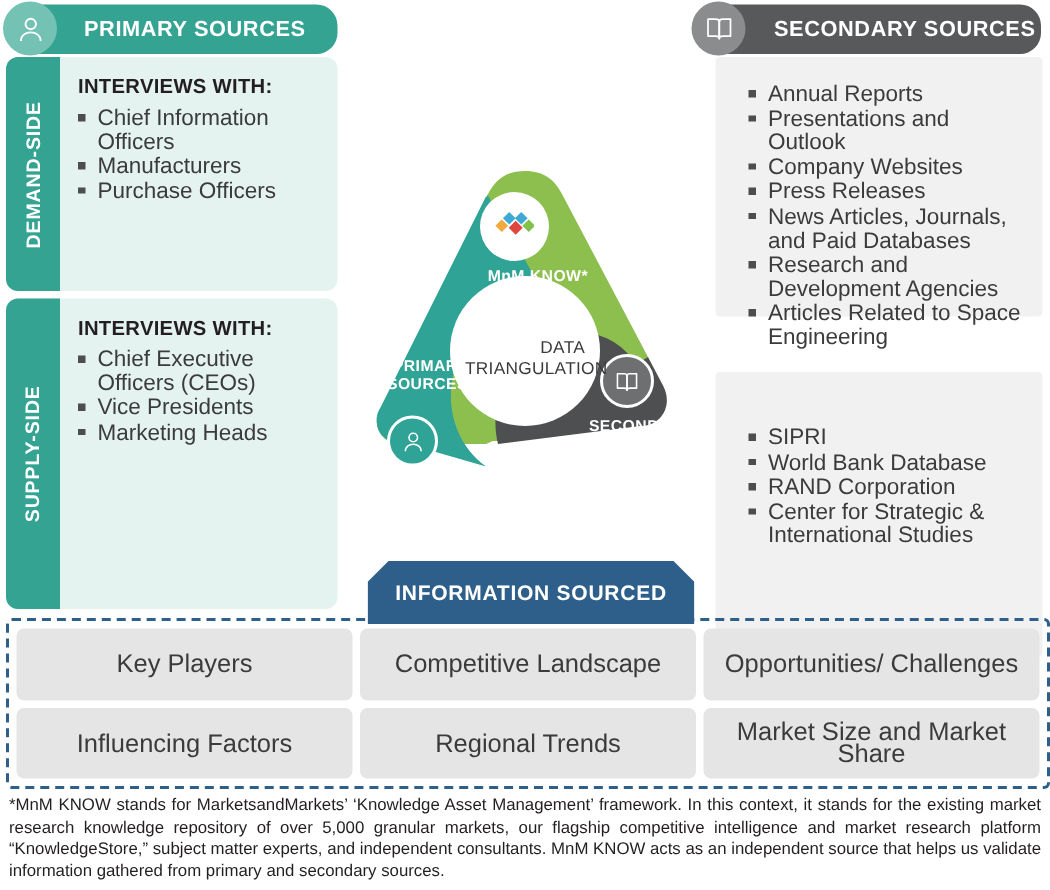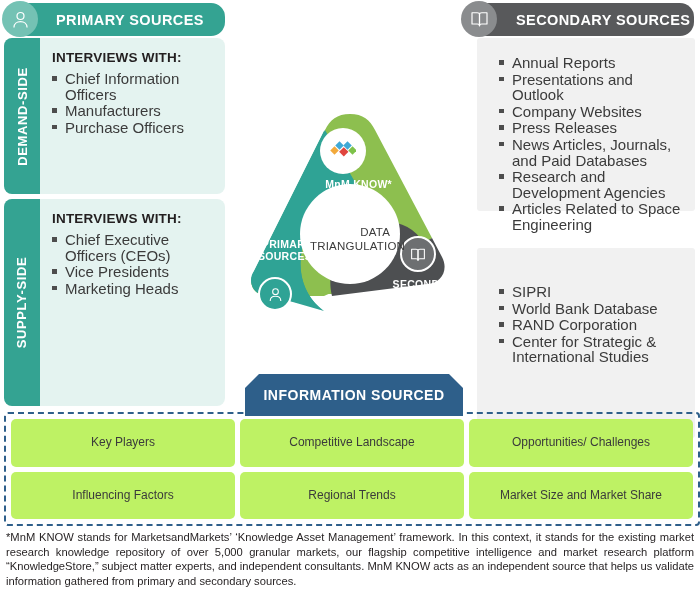--- a/index.html
+++ b/index.html
@@ -89,23 +89,23 @@
   .grid-outer{
     position:absolute;left:4px;top:412px;width:692px;height:110px;
     border:2px dashed #2e5f8a;border-radius:4px;
   }
   .grid-inner{
     position:absolute;left:5px;top:5px;right:5px;bottom:5px;
     display:grid;grid-template-columns:1fr 1fr 1fr;grid-template-rows:1fr 1fr;
     gap:5px;
   }
   .cell{
-    background:#bef264;border-radius:5px;
+    background:#e5e5e5;border-radius:5px;
     display:flex;align-items:center;justify-content:center;text-align:center;
-    font-size:12px;line-height:15px;color:#3b3b3b;padding:2px 6px;
+    font-size:17px;line-height:15px;color:#3b3b3b;padding:2px 6px;
     box-sizing:border-box;
   }
 
   
   .footnote{
     position:absolute;left:6px;top:530px;width:688px;
     font-size:11.2px;line-height:14.6px;color:#231f20;text-align:justify;
   }
 </style>
 </head>

